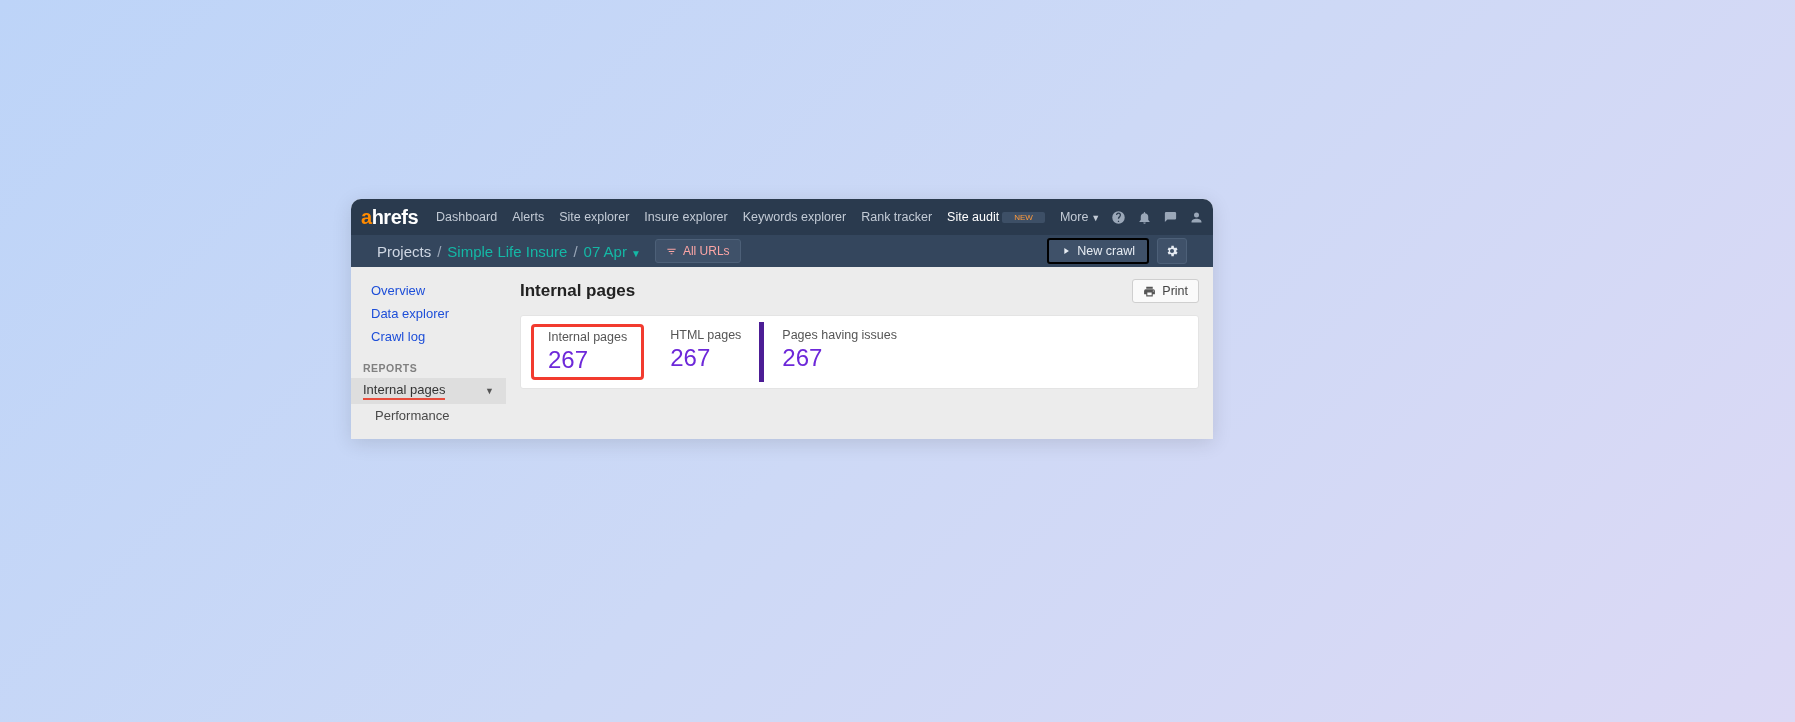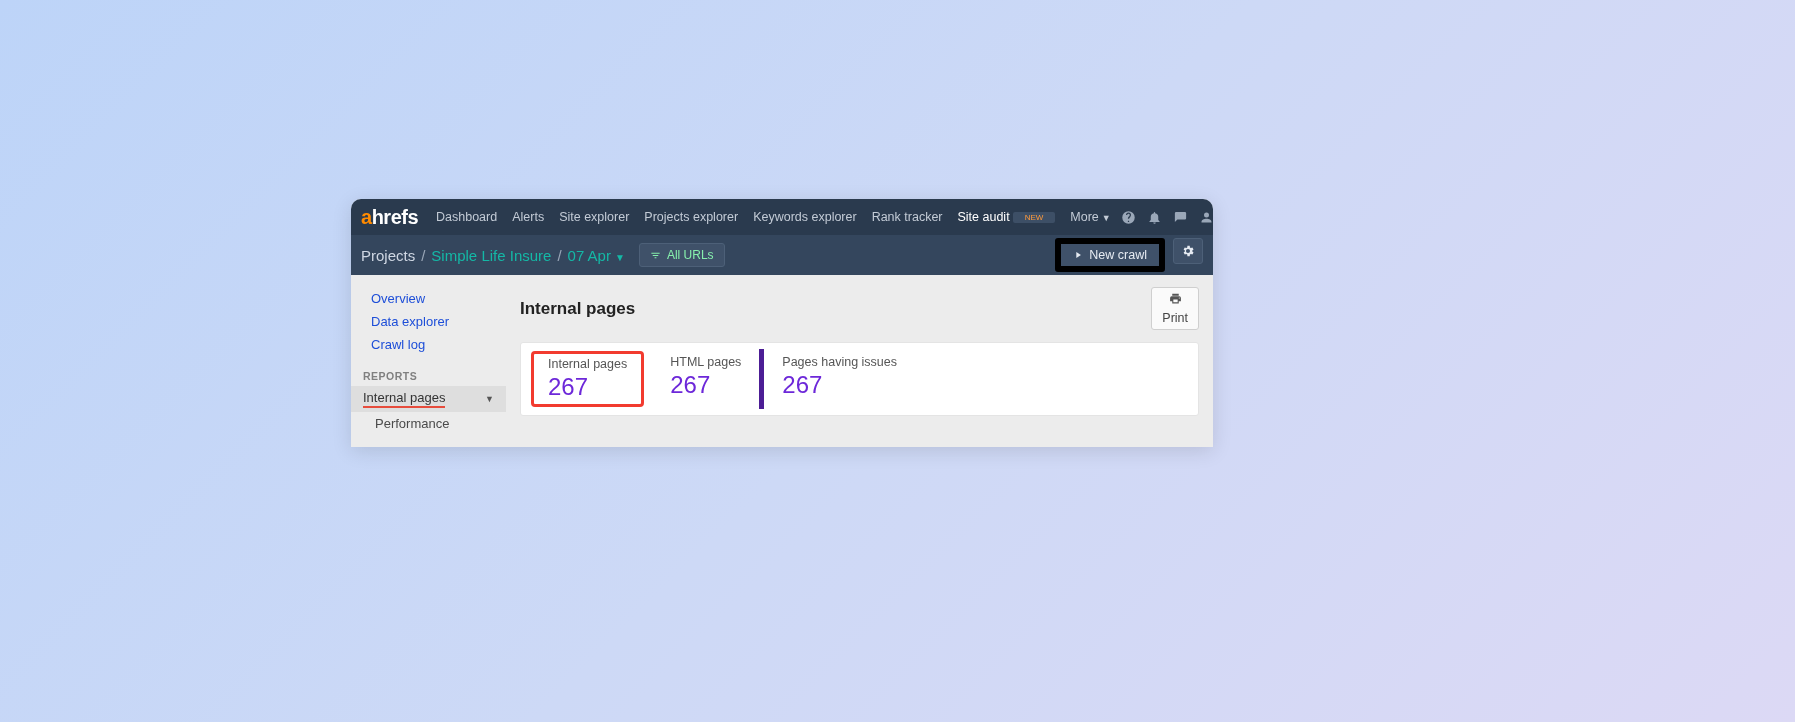--- a/index.html
+++ b/index.html
@@ -51,47 +51,47 @@
     margin-left: 3px;
     vertical-align: middle;
   }
   .nav-item .caret { font-size: 9px; margin-left: 3px; }
   .top-icons { display: flex; gap: 10px; align-items: center; margin-left: 10px; }
   .top-icon { width: 16px; height: 16px; display:flex; align-items:center; justify-content:center; color:#9aa7b8; cursor:pointer; }
   .top-icon svg { width:15px; height:15px; fill: currentColor; }
 
   .subbar {
     background: #34465d;
-    height: 40px;
+    height: 32px;
     display: flex;
     align-items: center;
-    padding: 0 10px;
+    padding: 0 26px;
     color: #cfd7e3;
     font-size: 15px;
   }
   .crumb-link { color: #cfd7e3; cursor:pointer; }
   .crumb-sep { margin: 0 6px; color:#9aa7b8; }
   .crumb-active { color: #14b8a6; }
   .crumb-caret { font-size:10px; margin-left:4px; }
   .url-btn {
     margin-left: 14px;
     background: #3f5169;
     border: 1px solid #4d6078;
-    color: #86efac;
+    color: #fca5a5;
     font-size: 12px;
     padding: 4px 10px;
     border-radius: 3px;
     cursor: pointer;
     display:flex; align-items:center; gap:6px;
   }
   .url-btn svg { width:11px; height:11px; fill: currentColor; }
   .subbar-right { margin-left:auto; display:flex; gap:8px; }
   .newcrawl-btn {
     background: #3f5169;
-    border:6px solid #000000;
+    border:2px solid #000000;
     color:#e6ebf2;
     font-size:12.5px;
     padding:4px 12px;
     border-radius:3px;
     cursor:pointer;
     display:flex; align-items:center; gap:6px;
   }
   .newcrawl-btn svg { width:10px; height:10px; fill:currentColor; }
   .gear-btn {
     background:#3f5169;
@@ -154,21 +154,21 @@
   }
   .page-title { font-size:17px; font-weight:700; color:#222; }
   .print-btn {
     background:#fafafa;
     border:1px solid #cfcfcf;
     color:#444;
     font-size:12.5px;
     padding:4px 10px;
     border-radius:3px;
     cursor:pointer;
-    display:flex; align-items:center; gap:6px;flex-direction:column;
+    display:flex; align-items:flex-end; gap:6px;
   }
   .print-btn svg { width:13px; height:13px; fill:#555; }
 
   .stats-card {
     background:#ffffff;
     border:1px solid #e4e4e4;
     border-radius:3px;
     display:flex;
     padding: 6px 0;
   }
@@ -193,21 +193,21 @@
 <div class="app-window">
 
   <div class="topnav">
     <div class="logo">
       <span class="a">a</span><span class="rest">hrefs</span>
     </div>
     <div class="nav-items">
       <span class="nav-item">Dashboard</span>
       <span class="nav-item">Alerts</span>
       <span class="nav-item">Site explorer</span>
-      <span class="nav-item">Projects explorer</span>
+      <span class="nav-item">Insure explorer</span>
       <span class="nav-item">Keywords explorer</span>
       <span class="nav-item">Rank tracker</span>
       <span class="nav-item active">
         <span>Site audit</span><span class="new-badge">NEW</span>
       </span>
       <span class="nav-item">
         <span>More</span><span class="caret">▼</span>
       </span>
     </div>
     <div class="top-icons">

